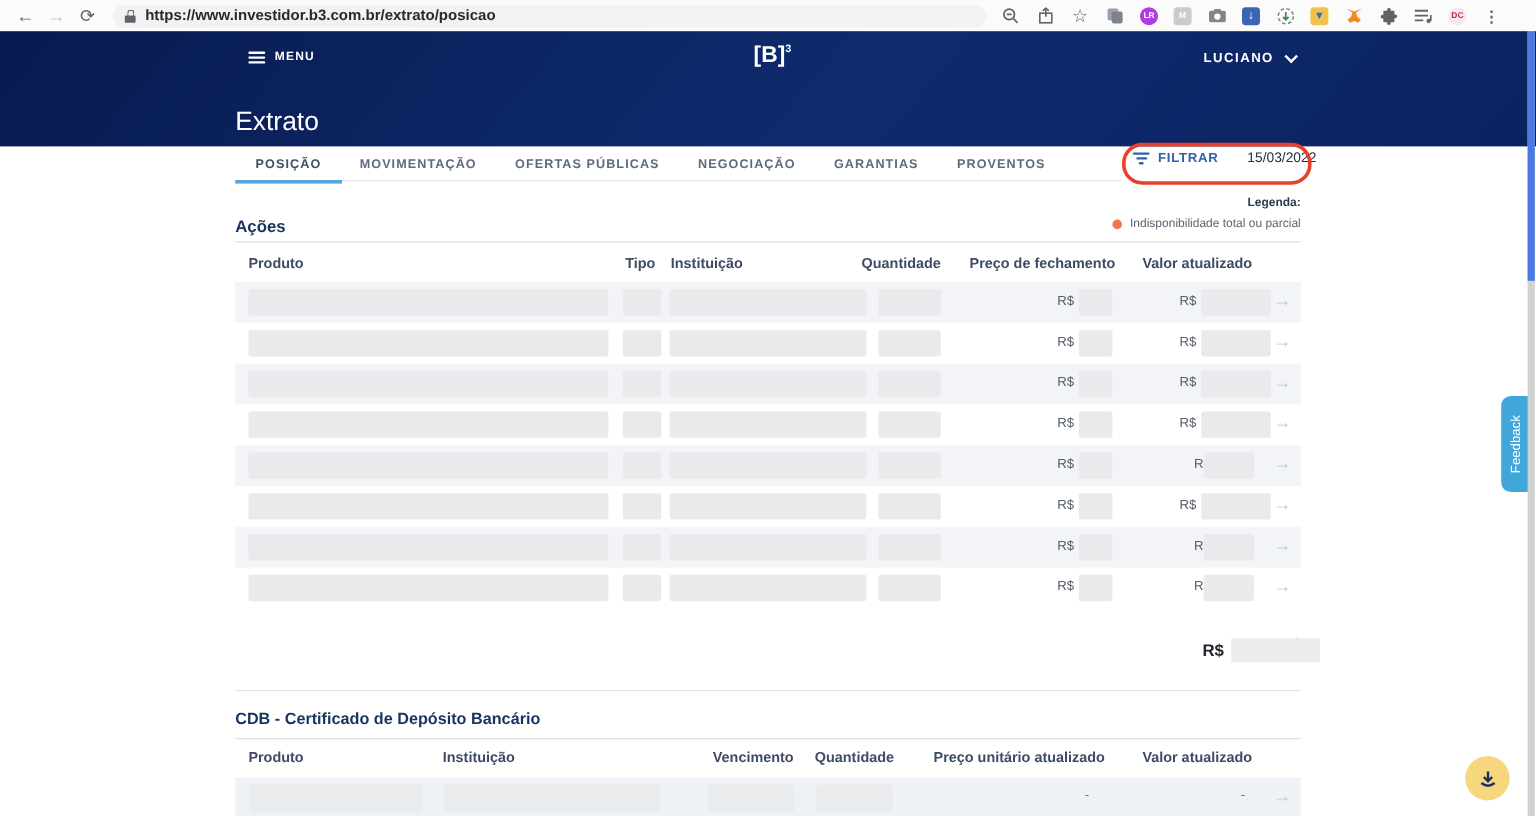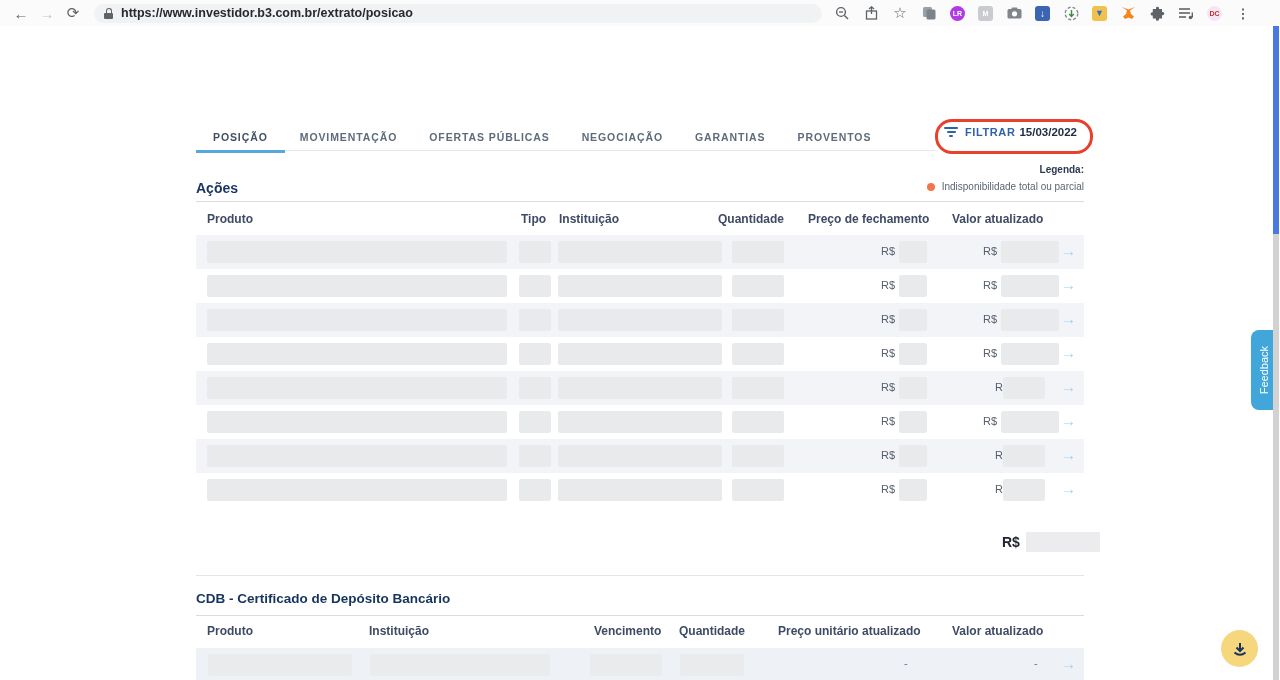--- a/index.html
+++ b/index.html
@@ -99,22 +99,22 @@
   .cdb-row .cb4 { left:484px; width:64px;  background:#eaebed; }
   .dash { position:absolute; top:9px; font-size:11px; color:#6a7280; }
   .dash1 { left:708px; } .dash2 { left:838px; }
 
   
   .filter-wrap { position:absolute; left:944px; top:126px; display:flex; align-items:center; cursor:pointer; }
   .filter-icon { width:14px; height:10px; display:flex; flex-direction:column; justify-content:space-between;
                  align-items:center; margin-right:7px; }
   .filter-icon i { display:block; height:2px; background:#3161a8; border-radius:1px; }
   .filter-icon i:nth-child(1){width:14px;} .filter-icon i:nth-child(2){width:9px;} .filter-icon i:nth-child(3){width:4px;}
-  .filter-label { font-size:11px; font-weight:bold; letter-spacing:0.6px; color:#3161a8; margin-right:4px; }
-  .filter-date { font-size:11.5px; font-weight:bold; color:#242f45; }
+  .filter-label { font-size:11px; font-weight:bold; letter-spacing:0.6px; color:#3161a8; margin-right:24px; }
+  .filter-date { font-size:11.5px; font-weight:normal; color:#242f45; }
   .annotation { position:absolute; left:935px; top:119px; width:158px; height:35px;
                 border:3px solid #e8402a; border-radius:17px; pointer-events:none; }
 
   
   .feedback-tab { position:absolute; right:4px; top:330px; width:25px; height:80px; background:#41a6da;
                   border-radius:8px 0 0 8px; display:flex; align-items:center; justify-content:center; cursor:pointer; }
   .feedback-tab span { writing-mode:vertical-rl; transform:rotate(180deg); color:#fff; font-size:11px; }
   .fab { position:absolute; left:1221px; top:630px; width:37px; height:37px; border-radius:50%;
          background:#f6d77e; display:flex; align-items:center; justify-content:center; cursor:pointer; }
   .scroll-track { position:absolute; right:1px; top:26px; width:6px; height:654px; background:#d2d2d2; }
@@ -193,20 +193,36 @@
             <line x1="1" y1="11" x2="8" y2="11" stroke="#5f6368" stroke-width="1.6"></line>
             <circle cx="12.5" cy="11.5" r="1.8" fill="#5f6368"></circle>
             <rect x="13.6" y="6.5" width="1.4" height="5" fill="#5f6368"></rect>
           </svg>
       </div>
       <div class="badge ext-dc">DC</div>
       <div class="ci" style="font-weight:bold;">⋮</div>
     </div>
   </div>
 
+  <div class="app-header">
+    <div class="menu-btn">
+      <span class="hamburger">
+          <span></span>
+          <span></span>
+          <span></span>
+        </span>
+      <span class="menu-label">MENU</span>
+    </div>
+    <div class="logo"><span>[B]</span><sup>3</sup></div>
+    <div class="user-menu">
+      <span class="user-name">LUCIANO</span>
+      <span class="chev"></span>
+    </div>
+    <div class="page-title">Extrato</div>
+  </div>
 
   <div class="content">
     <div class="tabs-underline"></div>
     <div class="tabs">
       <div class="tab active">POSIÇÃO</div>
       <div class="tab">MOVIMENTAÇÃO</div>
       <div class="tab">OFERTAS PÚBLICAS</div>
       <div class="tab">NEGOCIAÇÃO</div>
       <div class="tab">GARANTIAS</div>
       <div class="tab">PROVENTOS</div>

